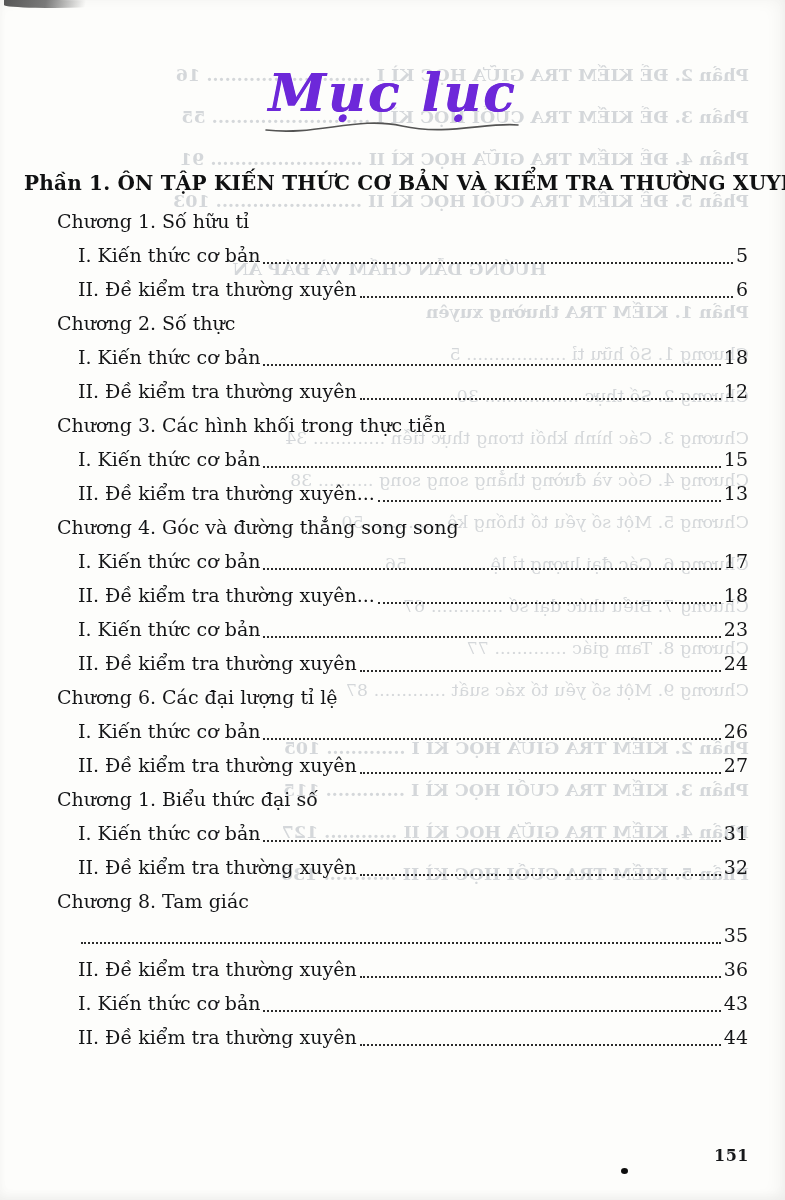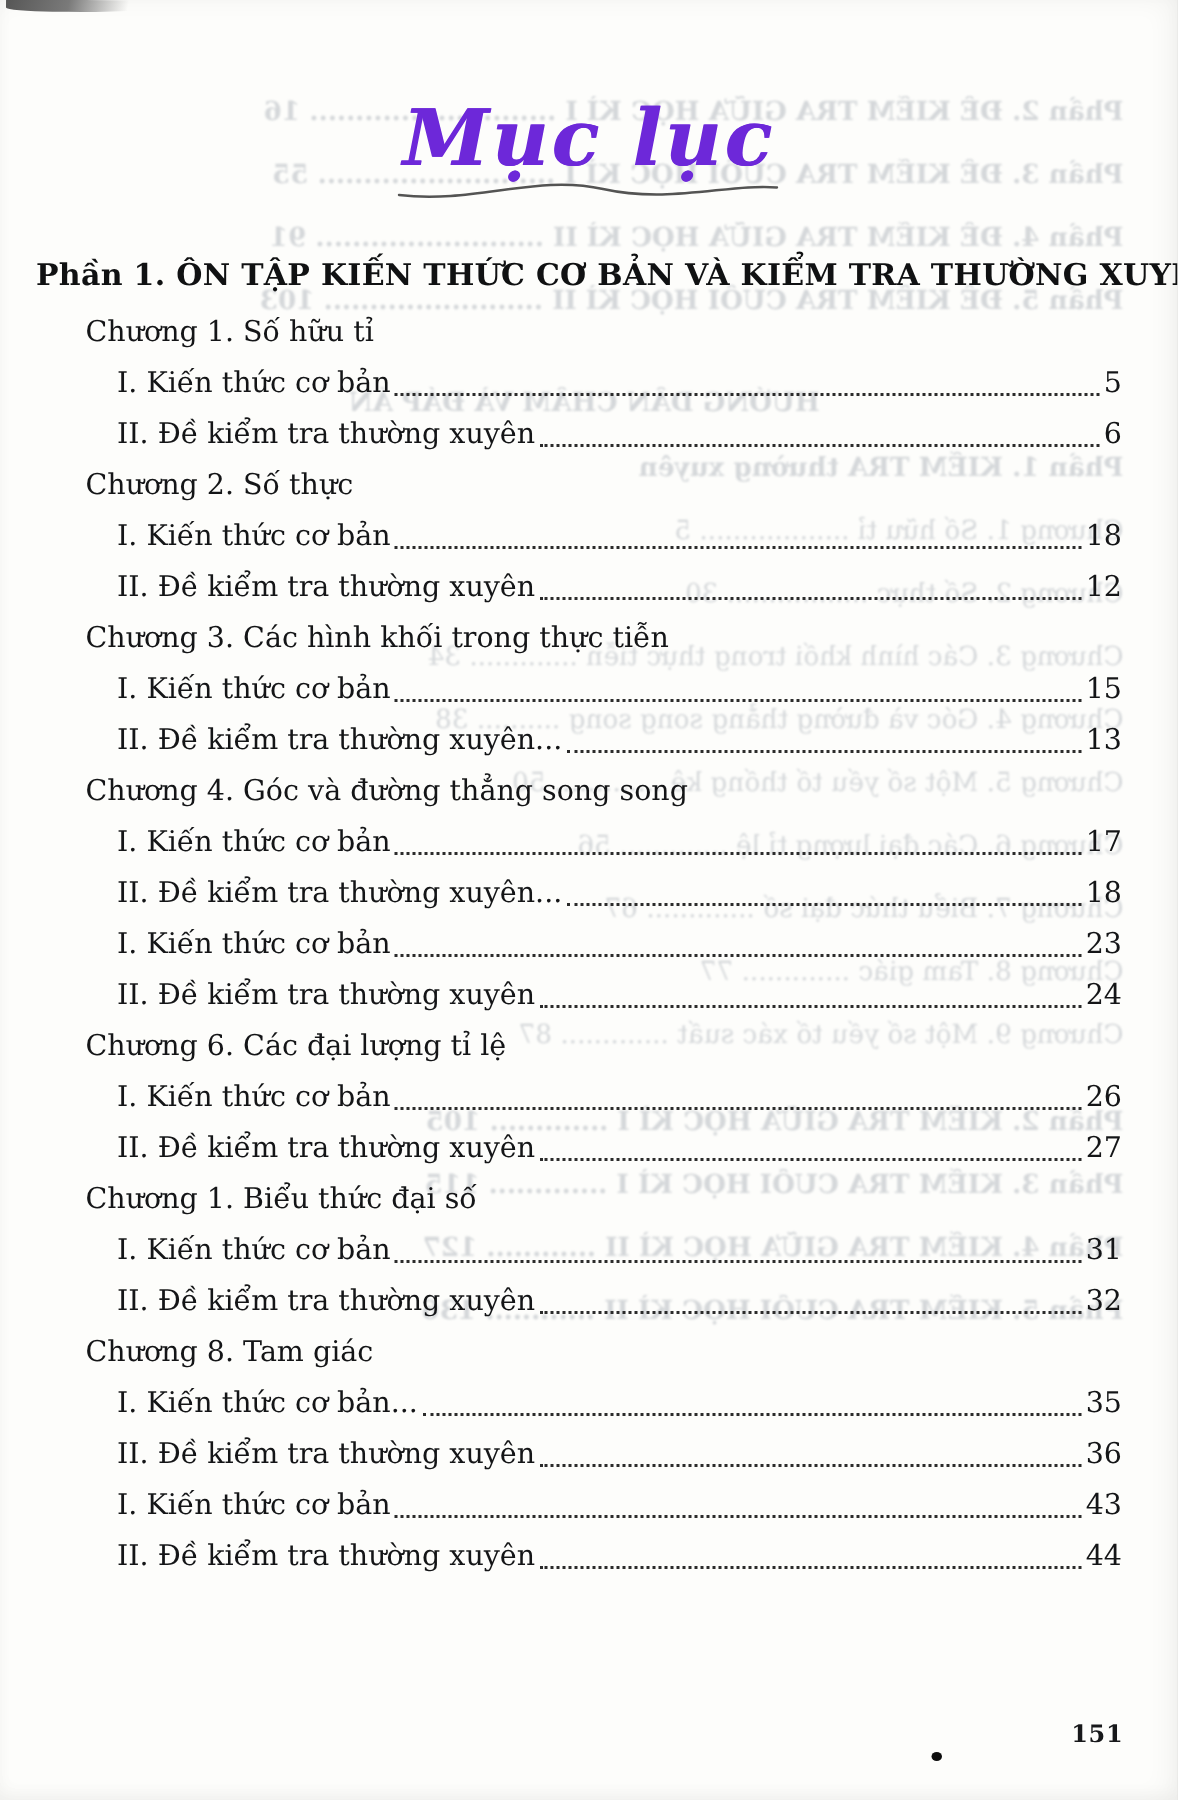--- a/index.html
+++ b/index.html
@@ -220,21 +220,20 @@
         <span class="leader"></span>
         <span class="toc-page">31</span>
       </div>
       <div class="toc-row">
         <span class="toc-label">II. Đề kiểm tra thường xuyên</span>
         <span class="leader"></span>
         <span class="toc-page">32</span>
       </div>
       <div class="chapter-title">Chương 8. Tam giác</div>
       <div class="toc-row">
-        <span class="toc-label">I. Kiến thức cơ bản...</span>
         <span class="leader"></span>
         <span class="toc-page">35</span>
       </div>
       <div class="toc-row">
         <span class="toc-label">II. Đề kiểm tra thường xuyên</span>
         <span class="leader"></span>
         <span class="toc-page">36</span>
       </div>
       <div class="toc-row">
         <span class="toc-label">I. Kiến thức cơ bản</span>

